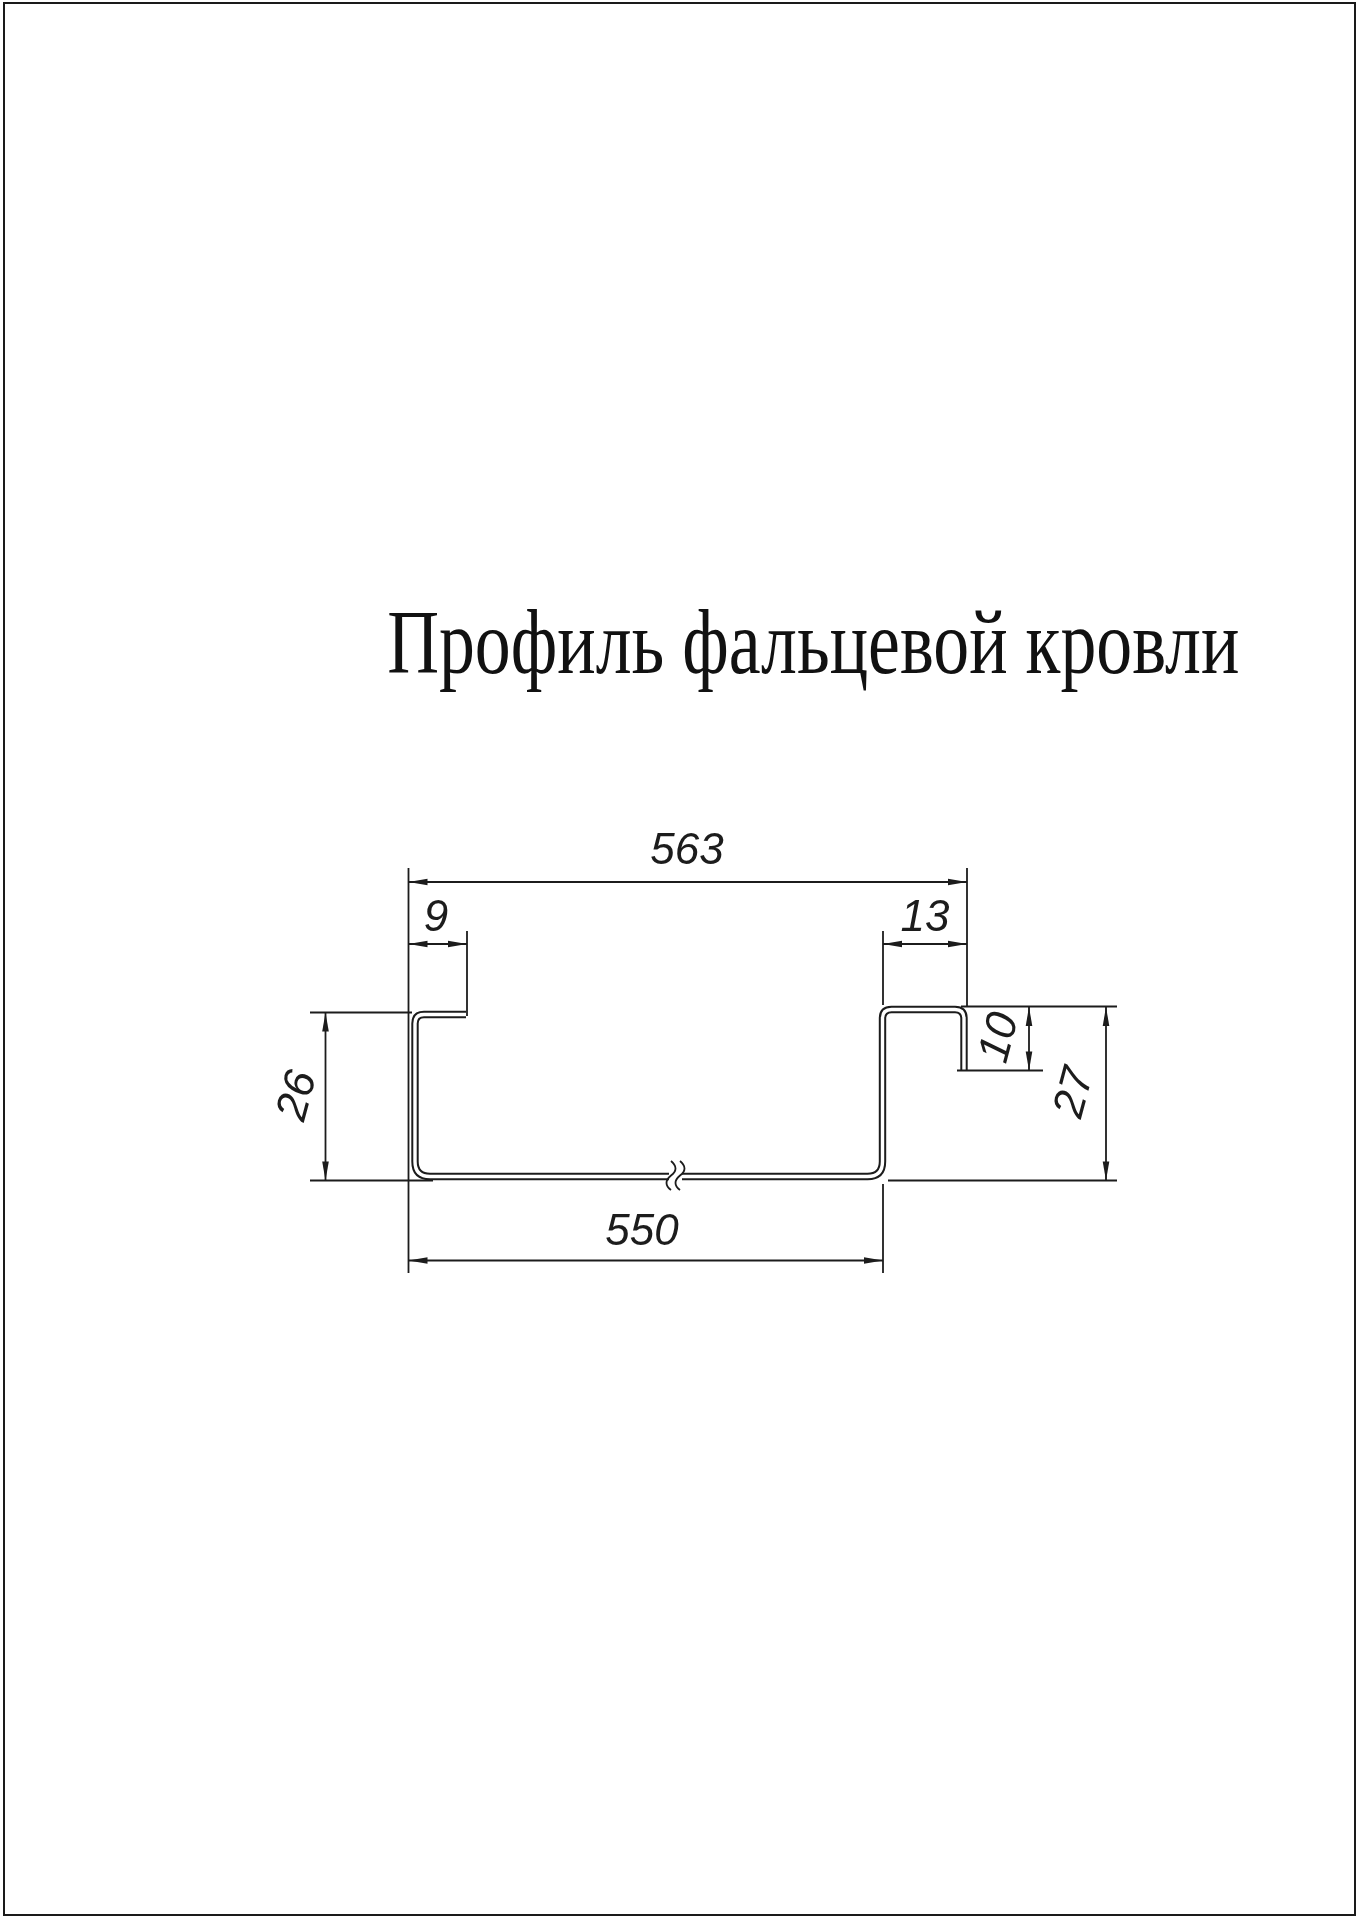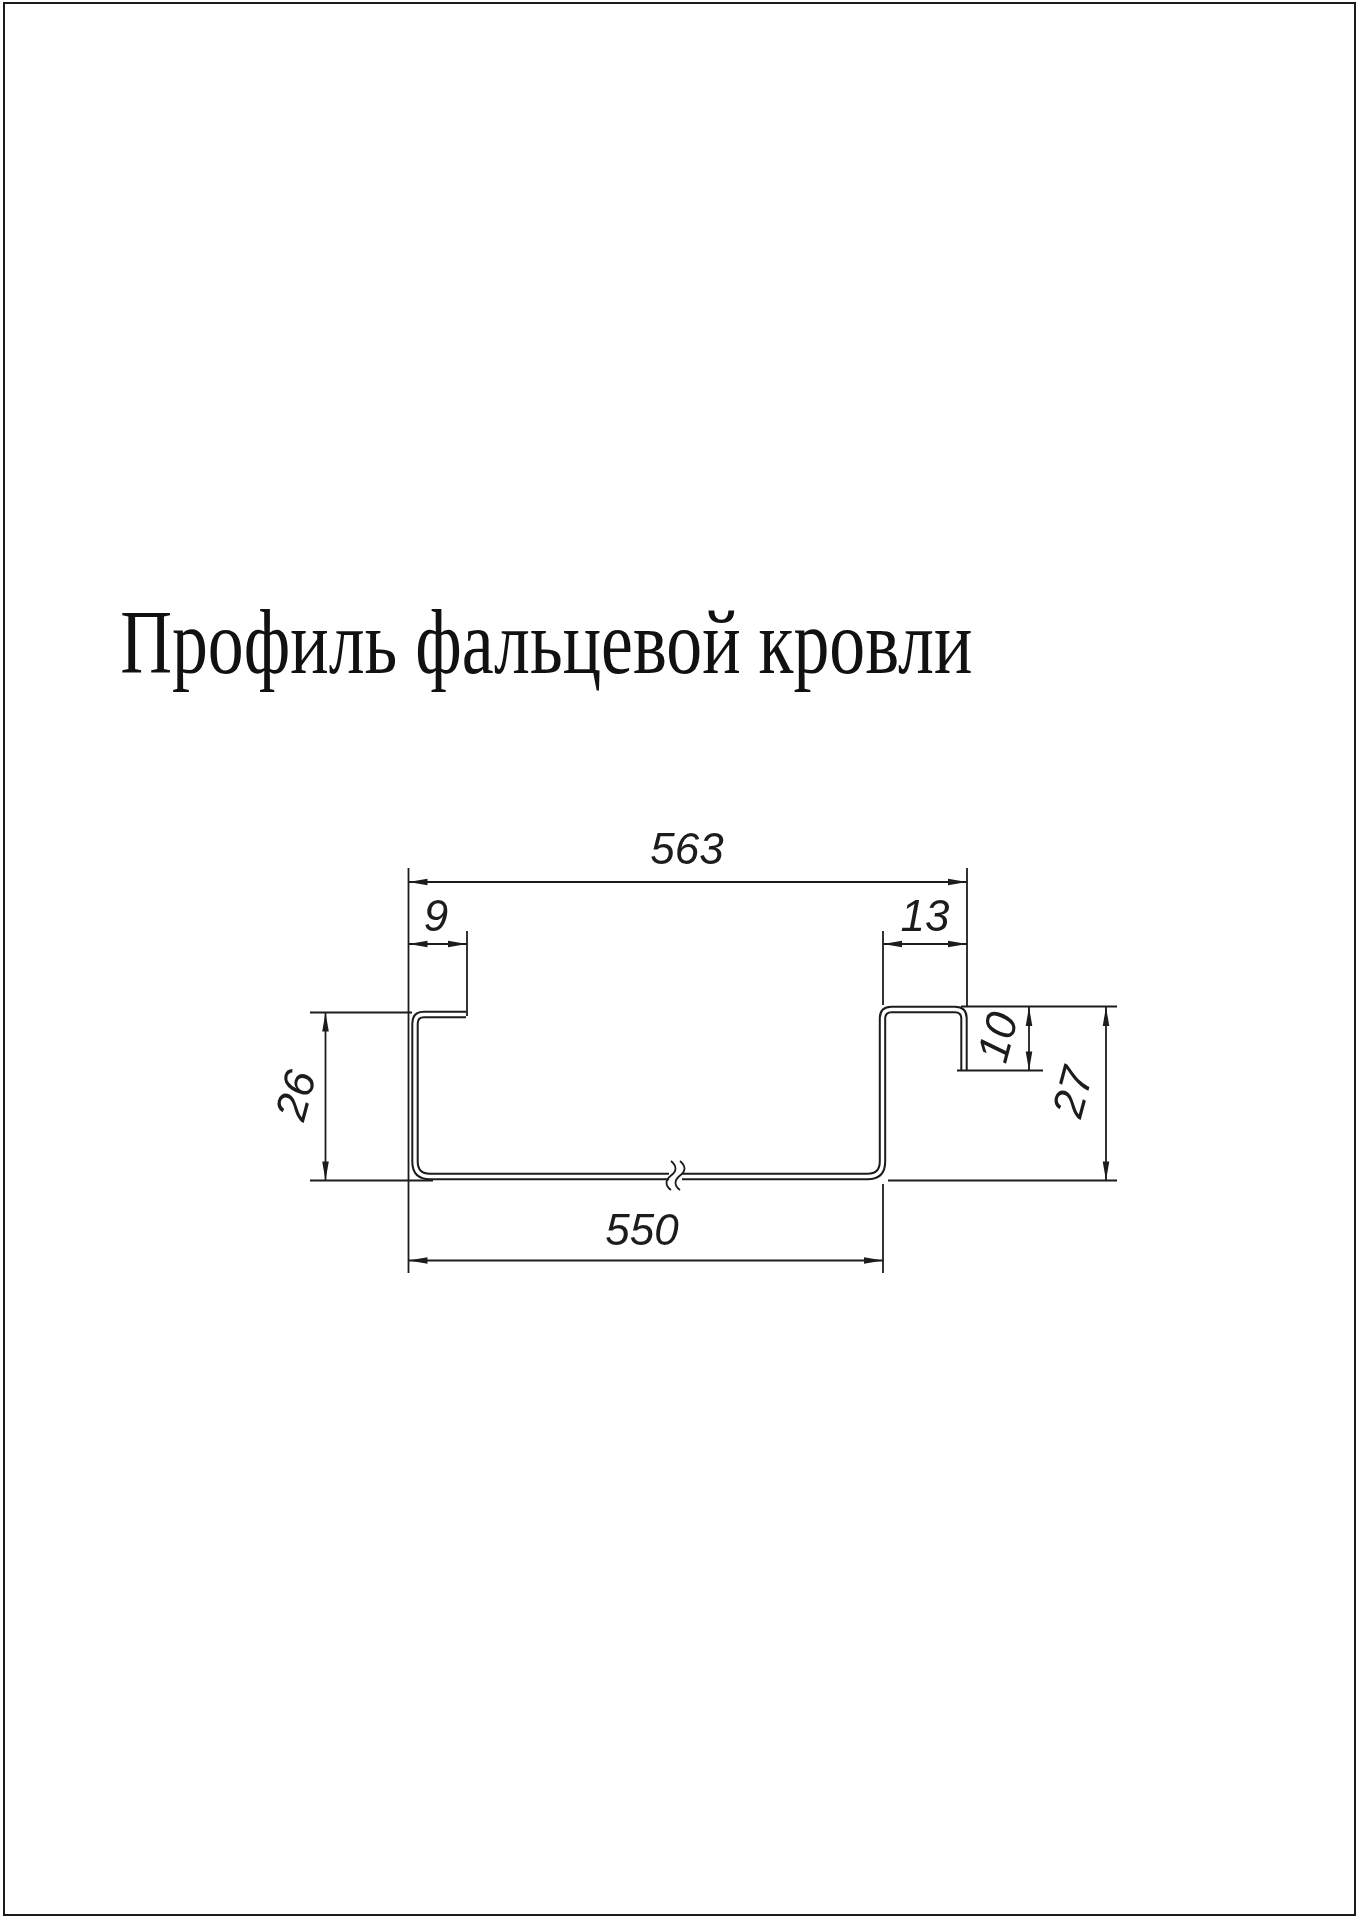--- a/index.html
+++ b/index.html
@@ -14,21 +14,21 @@
   #page-border {
     position: absolute;
     left: 3px; top: 2px; right: 3px; bottom: 4px;
     border: 2px solid #1a1a1a;
     pointer-events: none;
   }
   #drawing-title {
     position: absolute;
     top: 596px;
     left: 0; right: 0;
-    text-align: left;
+    text-align: right;
     line-height: 1;
     font-family: "Liberation Serif", serif;
     font-size: 92px;
     color: #111111;
     white-space: nowrap;
   }
   #drawing-title .condense {
     display: inline-block;
     transform: scaleX(0.78);
     transform-origin: 50% 50%;

